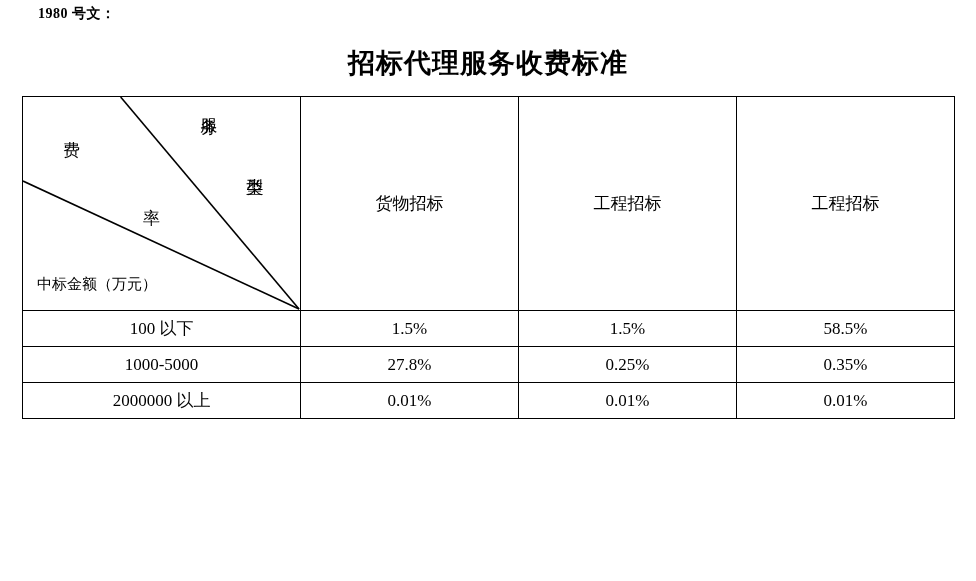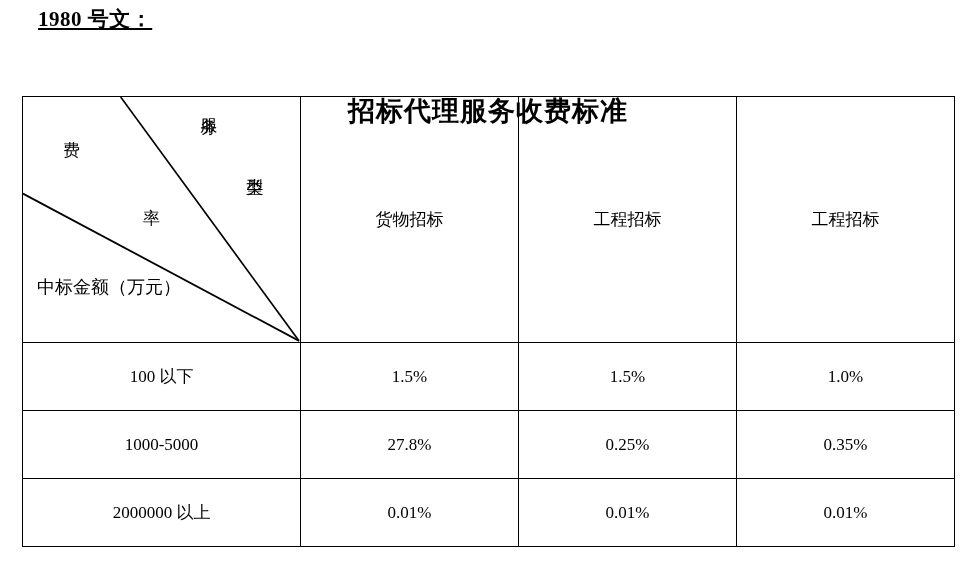--- a/index.html
+++ b/index.html
@@ -12,56 +12,54 @@
     height: 581px;
     font-family: "Liberation Serif", "DejaVu Serif", serif;
     color: #000000;
     position: relative;
     overflow: hidden;
   }
   .doc-note {
     position: absolute;
     left: 38px;
     top: 5px;
-    font-size: 21px;
+    font-size: 14px;
     font-weight: bold;
     font-family: "Liberation Serif", "DejaVu Serif", serif;
     letter-spacing: 0.5px;
-    text-decoration: underline;
   }
   .doc-title {
     position: absolute;
     left: 0;
     top: 45px;
     width: 976px;
     text-align: center;
     font-size: 27px;
     font-weight: bold;
     font-family: "Liberation Serif", "DejaVu Serif", serif;
     letter-spacing: 1px;
-    margin-top: 48px;
   }
   .table-wrap {
     position: absolute;
     left: 22px;
     top: 96px;
     width: 932px;
   }
   table.fee-table {
     border-collapse: collapse;
     width: 932px;
     table-layout: fixed;
   }
   table.fee-table td {
     border: 1px solid #000000;
     text-align: center;
     vertical-align: middle;
     font-size: 17px;
     font-family: "Liberation Serif", "DejaVu Serif", serif;
-    padding: 16px;
+    padding: 0;
   }
   col.c1 { width: 278px; }
   col.c2 { width: 218px; }
   col.c3 { width: 218px; }
   col.c4 { width: 218px; }
 
   
   .corner-cell {
     position: relative;
     height: 213px;
@@ -76,21 +74,21 @@
     pointer-events: none;
   }
   .corner-label {
     position: absolute;
     font-size: 17px;
     white-space: nowrap;
     font-family: "Liberation Serif", "DejaVu Serif", serif;
   }
   .lbl-fee    { left: 40px;  top: 42px; }
   .lbl-rate   { left: 120px; top: 110px; }
-  .lbl-amount { left: 14px;  top: 178px; font-size: 18px; }
+  .lbl-amount { left: 14px;  top: 178px; font-size: 15px; }
 
   .vstack {
     position: absolute;
     font-size: 17px;
     line-height: 1.55;
     writing-mode: vertical-rl;
     text-orientation: upright;
     font-family: "Liberation Serif", "DejaVu Serif", serif;
   }
   .v-fuwu   { left: 172px; top: 8px; }
@@ -138,21 +136,21 @@
         </td>
         <td class="head-type">货物招标</td>
         <td class="head-type">工程招标</td>
         <td class="head-type">工程招标</td>
       </tr>
 
       <tr>
         <td class="row-cell row-label">100 以下</td>
         <td class="row-cell">1.5%</td>
         <td class="row-cell">1.5%</td>
-        <td class="row-cell">1.0%</td>
+        <td class="row-cell">58.5%</td>
       </tr>
       <tr>
         <td class="row-cell row-label">1000-5000</td>
         <td class="row-cell">27.8%</td>
         <td class="row-cell">0.25%</td>
         <td class="row-cell">0.35%</td>
       </tr>
       <tr>
         <td class="row-cell row-label">2000000 以上</td>
         <td class="row-cell">0.01%</td>

